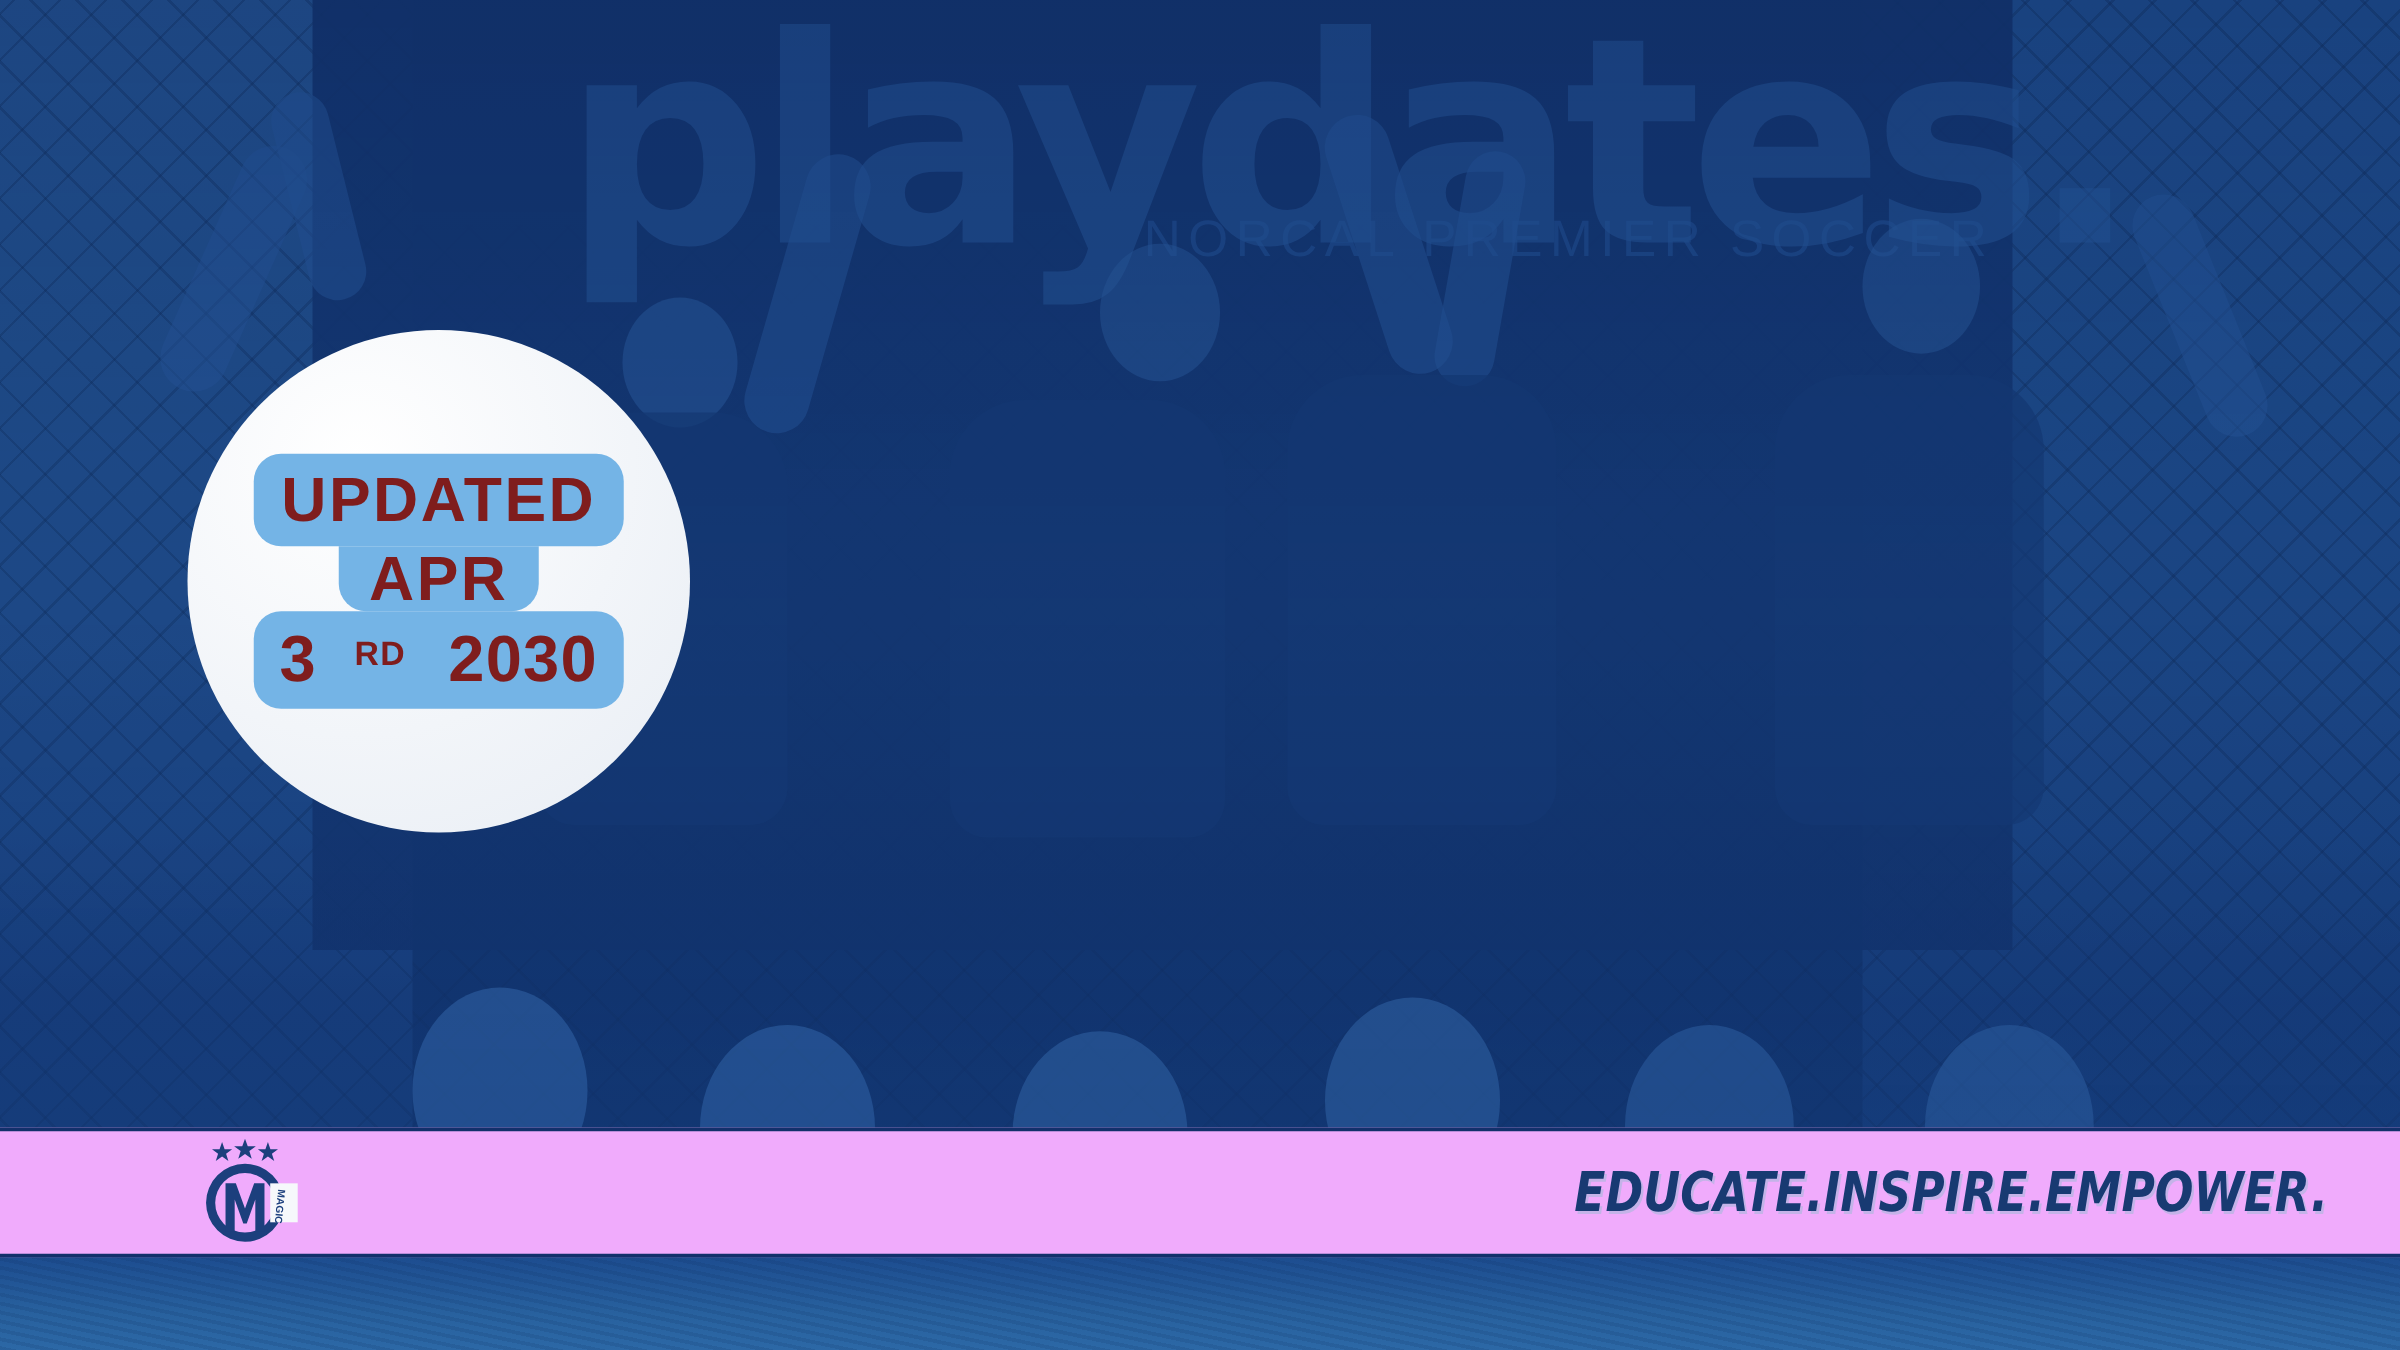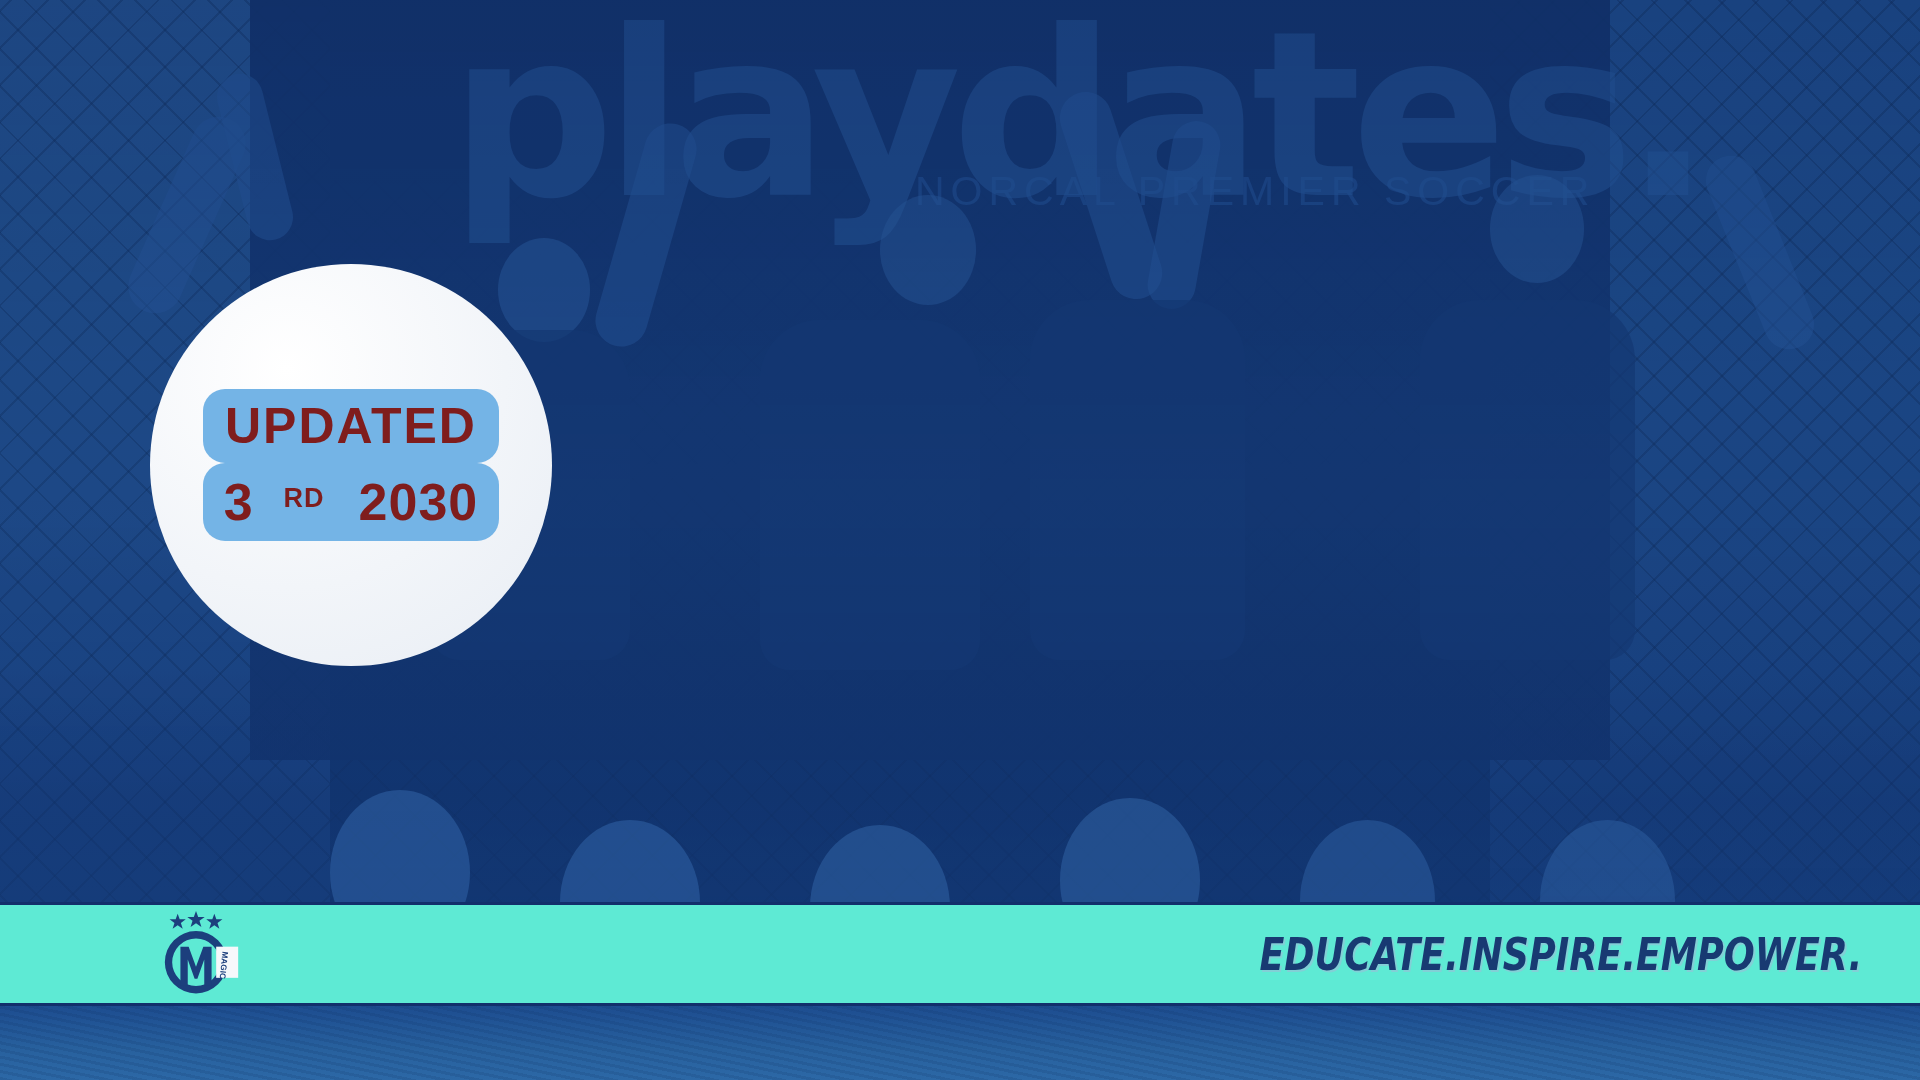--- a/index.html
+++ b/index.html
@@ -168,21 +168,21 @@
     font-size:152px;
     transform:scaleX(.88);
     transform-origin:center;
     margin-top:-14px;
   }
 
   
   .footer {
     position:absolute;
     left:0; right:0; top:902px; height:104px;
-    background:#5eead4;
+    background:#f0abfc;
     border-top:3px solid #12306b;
     border-bottom:3px solid #12306b;
     display:flex; align-items:center;
     padding:0 58px 0 150px;
   }
   .logo { width:92px; height:88px; position:relative; flex:0 0 auto; }
   .tagline {
     margin-left:auto;
     font-family:"DejaVu Sans Condensed","Liberation Sans Narrow","Liberation Sans", sans-serif;
     font-weight:700; font-style:italic;
@@ -244,20 +244,21 @@
     </div>
 
     <div class="photo-grass"></div>
     <div class="duotone"></div>
     <div class="duotone2"></div>
   </div>
 
   <div class="badge">
     <div class="badge-inner">
       <div class="badge-line bl1">UPDATED</div>
+      <div class="badge-line bl2">APR</div>
       <div class="badge-line bl3">
         <span class="badge-row3">
           <span>3</span>
             <span class="sup">RD</span>
         </span>
         <span>2030</span>
       </div>
     </div>
   </div>
 

